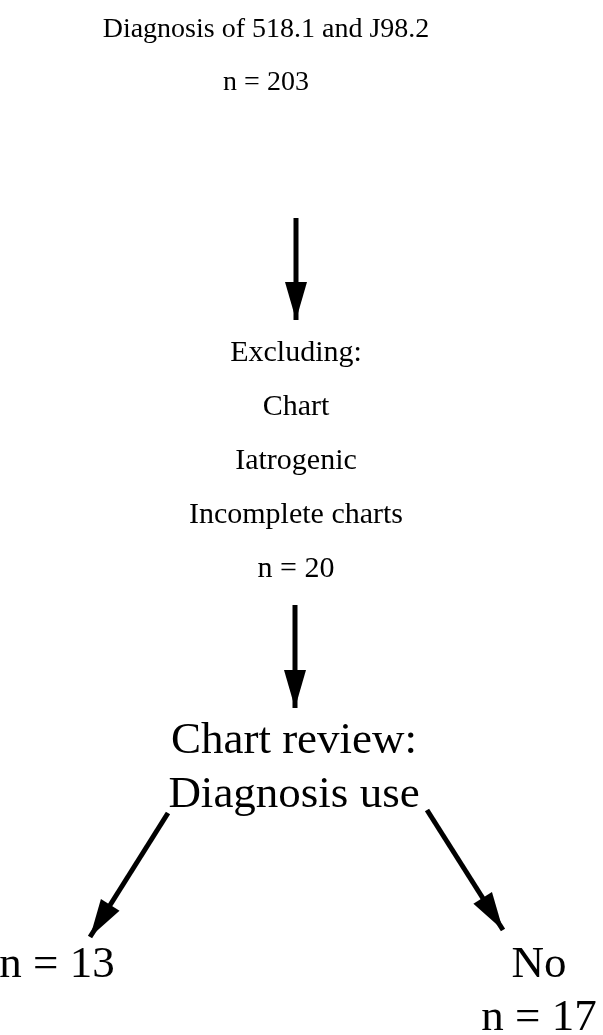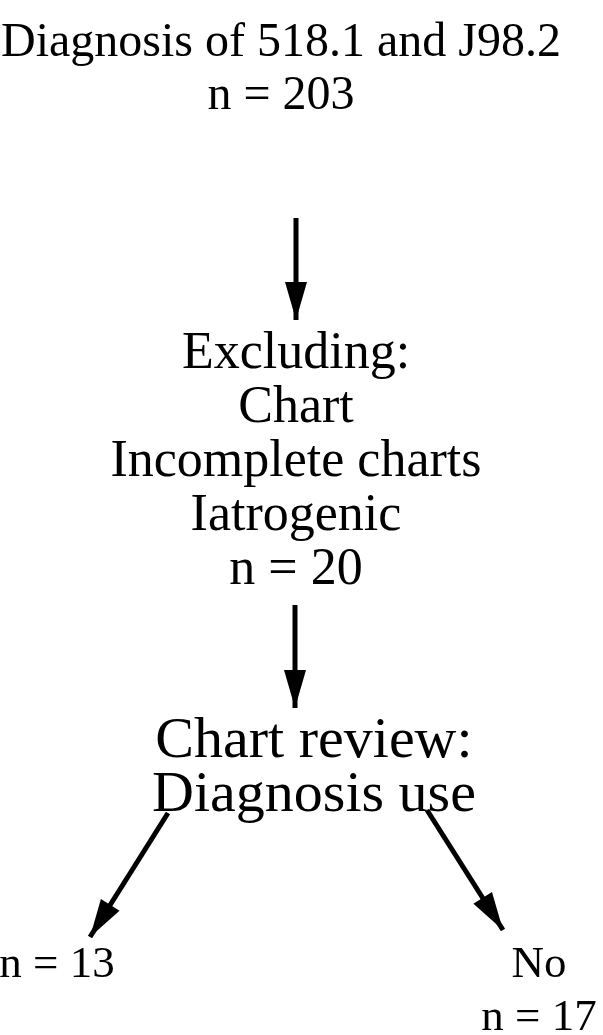--- a/index.html
+++ b/index.html
@@ -22,23 +22,23 @@
     left: 0; top: 0;
     width: 603px; height: 1035px;
     display: block;
   }
   .node {
     position: absolute;
     transform: translateX(-50%);
     text-align: center;
     white-space: nowrap;
   }
-  .node-cohort     { left: 281px; top: 1px;   font-size: 48px; line-height: 53px; margin-top: 12px; }
-  .node-exclusions { left: 296px; top: 324px; font-size: 52px; line-height: 54px; }
-  .node-review     { left: 314px; top: 711px; font-size: 58px; line-height: 54px; }
+  .node-cohort     { left: 266px; top: 1px;   font-size: 28px; line-height: 53px; }
+  .node-exclusions { left: 296px; top: 324px; font-size: 30px; line-height: 54px; }
+  .node-review     { left: 294px; top: 711px; font-size: 45px; line-height: 54px; }
   .node-yes        { left: 57px;  top: 936px; font-size: 45px; line-height: 53px; }
   .node-no         { left: 539px; top: 936px; font-size: 45px; line-height: 53px; }
 </style>
 </head>
 <body>
 
 <div class="canvas">
 
   <svg class="arrows" width="603" height="1035" viewBox="0 0 603 1035" xmlns="http://www.w3.org/2000/svg">
     <defs>
@@ -53,22 +53,22 @@
   </svg>
 
   <div class="node node-cohort">
     <div>Diagnosis of 518.1 and J98.2</div>
     <div>n = 203</div>
   </div>
 
   <div class="node node-exclusions">
     <div>Excluding:</div>
     <div>Chart</div>
+    <div>Iatrogenic</div>
     <div>Incomplete charts</div>
-    <div>Iatrogenic</div>
     <div>n = 20</div>
   </div>
 
   <div class="node node-review">
     <div>Chart review:</div>
     <div>Diagnosis use</div>
   </div>
 
   <div class="node node-yes">
     <div>n = 13</div>

